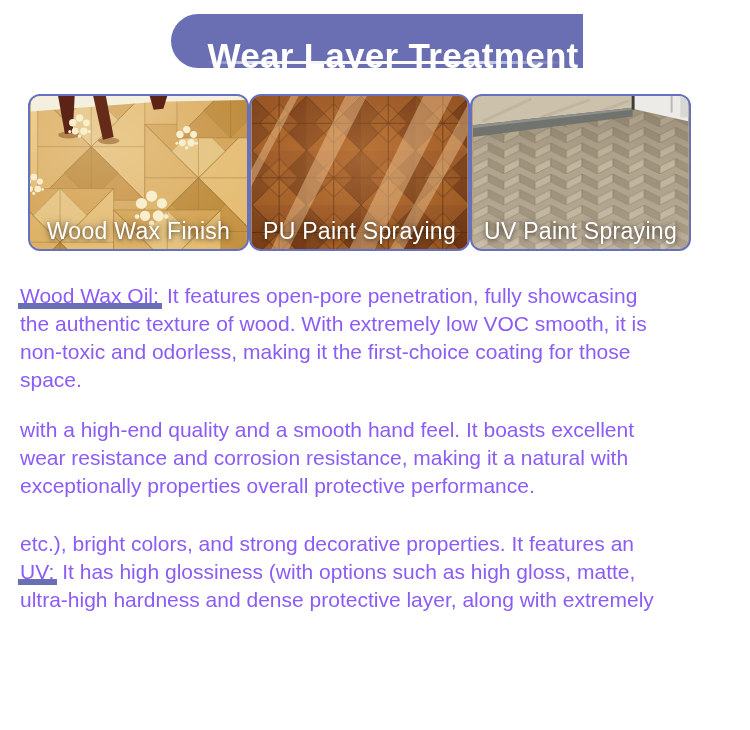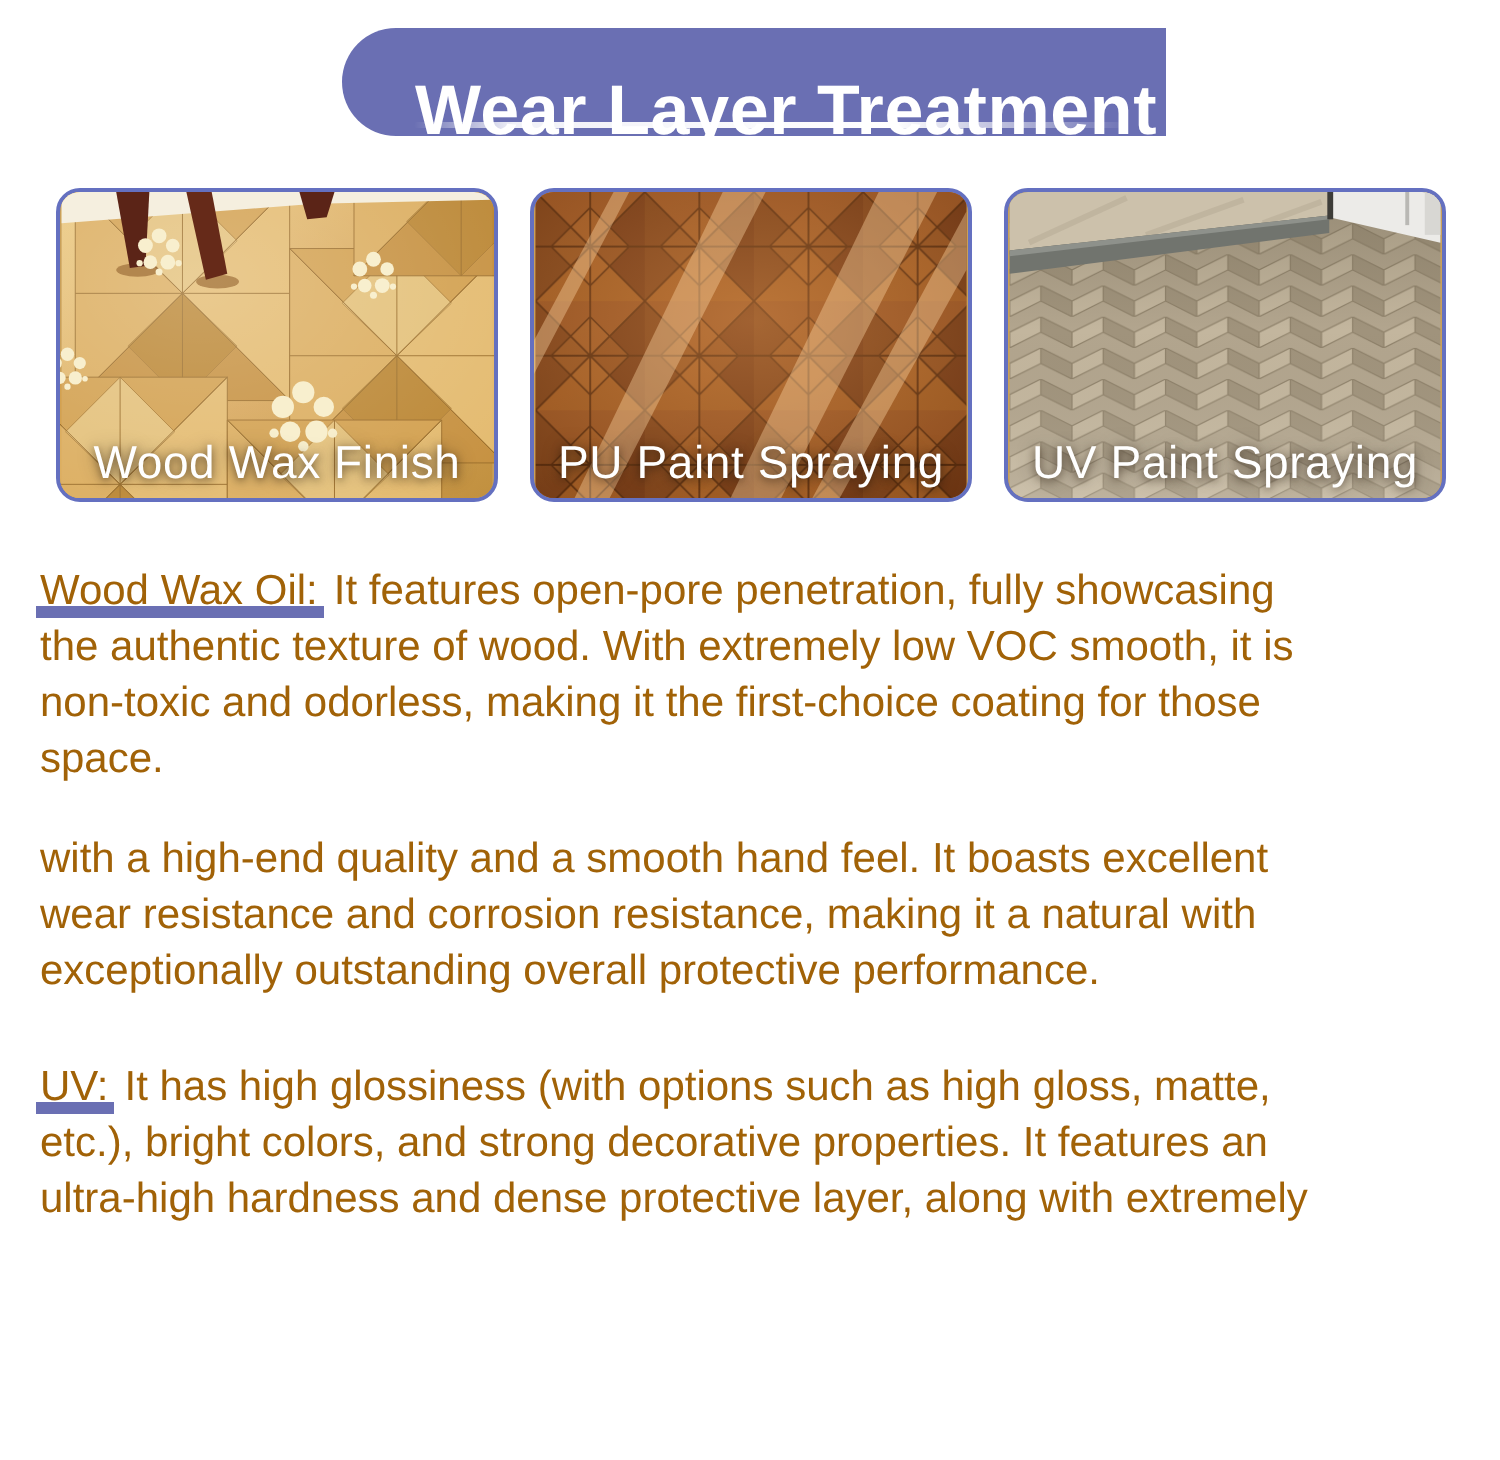--- a/index.html
+++ b/index.html
@@ -28,21 +28,21 @@
     position: absolute; left: 36px; bottom: 4px;
     width: 353px; height: 3px; border-radius: 2px;
     background: linear-gradient(90deg,
       rgba(255,255,255,0) 0%, rgba(255,255,255,0.9) 14%,
       #ffffff 68%, rgba(255,255,255,0.05) 100%);
   }
 
   
   .gallery {
     position: absolute; left: 28px; top: 94px;
-    display: flex; gap: 16px;
+    display: flex; 
   }
   .card {
     margin: 0; position: relative;
     width: 221px; height: 157px;
     border: 2px solid #6470c0; border-radius: 12px;
     overflow: hidden; box-sizing: border-box;
     background: #c9a05a;
   }
   .card svg { display: block; width: 100%; height: 100%; }
   .caption {
@@ -53,21 +53,21 @@
   }
 
   
   .content { position: absolute; left: 20px; top: 282px; width: 722px; }
   .para { margin: 0; }
   .para.p1 { margin-bottom: 22px; }
   .para.p2 { margin-bottom: 30px; }
   .line {
     font-size: 21px; line-height: 28px;
     white-space: nowrap; position: relative; z-index: 0;
-    color: #a16207;
+    color: #8b5cf6;
   }
   .term {
     position: relative; display: inline-block; margin-right: 8px;
   }
   .term::after {
     content: ""; position: absolute;
     left: -2px; right: -3px; bottom: 1px; height: 6px;
     background: #6a6fb3; z-index: -1;
   }
 </style>
@@ -211,24 +211,24 @@
       <span class="term">Wood Wax Oil:</span><span>It features open-pore penetration, fully showcasing</span>
     </div>
     <div class="line">the authentic texture of wood. With extremely low VOC smooth, it is</div>
     <div class="line">non-toxic and odorless, making it the first-choice coating for those</div>
     <div class="line">space.</div>
   </section>
 
   <section class="para p2">
     <div class="line">with a high-end quality and a smooth hand feel. It boasts excellent</div>
     <div class="line">wear resistance and corrosion resistance, making it a natural with</div>
-    <div class="line">exceptionally outstanding overall protective performance.</div>
+    <div class="line">exceptionally properties overall protective performance.</div>
   </section>
 
   <section class="para p3">
+    <div class="line">etc.), bright colors, and strong decorative properties. It features an</div>
     <div class="line">
       <span class="term">UV:</span><span>It has high glossiness (with options such as high gloss, matte,</span>
     </div>
-    <div class="line">etc.), bright colors, and strong decorative properties. It features an</div>
     <div class="line">ultra-high hardness and dense protective layer, along with extremely</div>
   </section>
 
 </main>
 
 </body></html>

